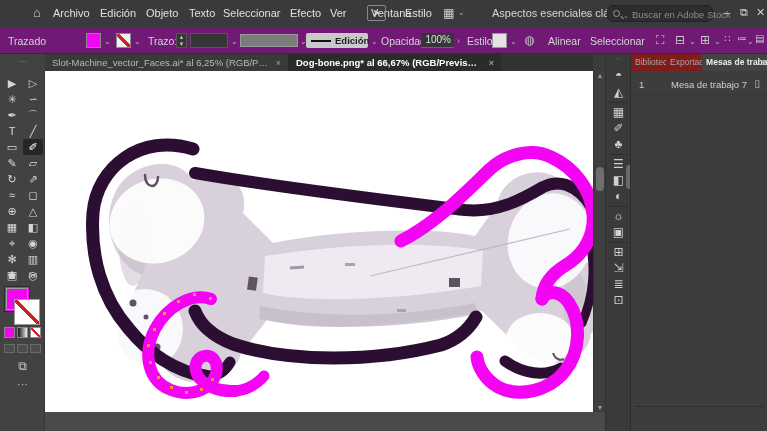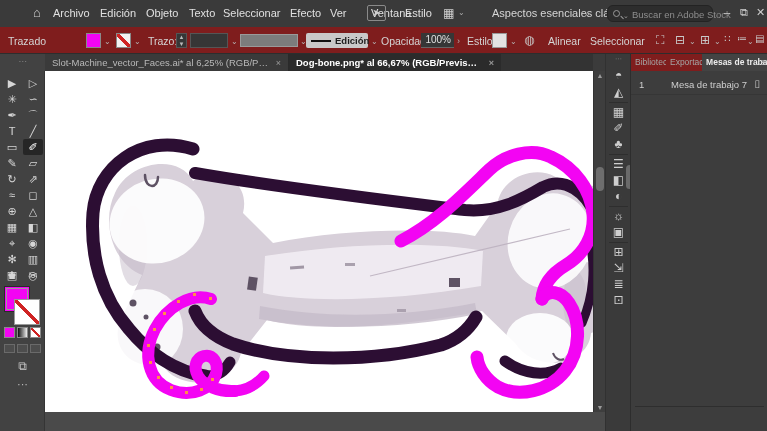--- a/index.html
+++ b/index.html
@@ -18,21 +18,21 @@
   #workspace-switcher{left:492px;top:7px;font-size:11px;color:#d6d6d6;}
   #workspace-chevron{left:584px;top:9px;font-size:8px;color:#bbb;}
   #search-box{left:607px;top:5px;width:106px;height:17px;background:#2d2d2d;border:1px solid #232323;border-radius:6px;}
   #search-icon{position:absolute;left:5px;top:4px;width:7px;height:7px;border:1.4px solid #9a9a9a;border-radius:50%;}
   #search-icon::after{content:"";position:absolute;left:6px;top:6px;width:4px;height:1.4px;background:#9a9a9a;transform:rotate(45deg);}
   #search-chevron{position:absolute;left:15px;top:6px;font-size:7px;color:#9a9a9a;}
   #search-placeholder{position:absolute;left:24px;top:3px;font-size:9.5px;color:#8d8d8d;white-space:nowrap;}
   .win-btn{top:6px;font-size:11px;color:#cfcfcf;}
 
   
-  #controlbar{left:0;top:27px;width:767px;height:27px;background:#7f1d1d;border-bottom:1px solid #2d2d2d;}
+  #controlbar{left:0;top:27px;width:767px;height:27px;background:#701a75;border-bottom:1px solid #2d2d2d;}
   .cb-label{top:8px;font-size:10.5px;color:#d4d4d4;white-space:nowrap;}
   .chev{font-size:8px;color:#b5b5b5;}
   #fill-swatch{left:86px;top:6px;width:15px;height:15px;border:1px solid #8a8a8a;}
   #stroke-swatch{left:116px;top:6px;width:15px;height:15px;border:1px solid #8a8a8a;background:
     linear-gradient(45deg,transparent 42%,#cf2323 42%,#cf2323 58%,transparent 58%),#f2f2f2;}
   #stroke-stepper{left:176px;top:6px;width:11px;height:15px;background:#363636;border:1px solid #555;color:#bbb;font-size:6px;line-height:7px;text-align:center;}
   #stroke-size-dd{left:190px;top:6px;width:38px;height:15px;background:#363636;border:1px solid #555;}
   #profile-dd{left:240px;top:7px;width:58px;height:13px;background:#7c7c7c;border:1px solid #9a9a9a;}
   #brush-field{left:306px;top:6px;width:62px;height:15px;background:#c9c9c9;border-radius:2px;color:#1d1d1d;}
   #brush-line{position:absolute;left:5px;top:7px;width:20px;height:2px;background:#111;}

